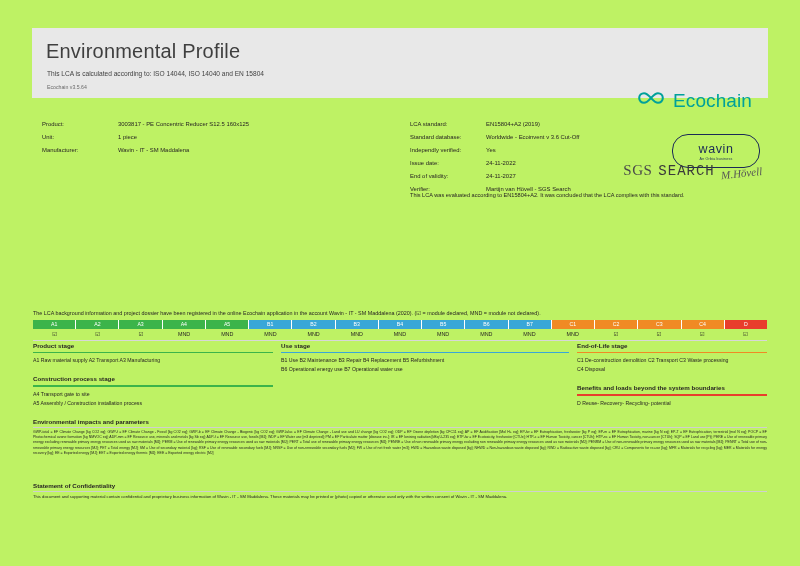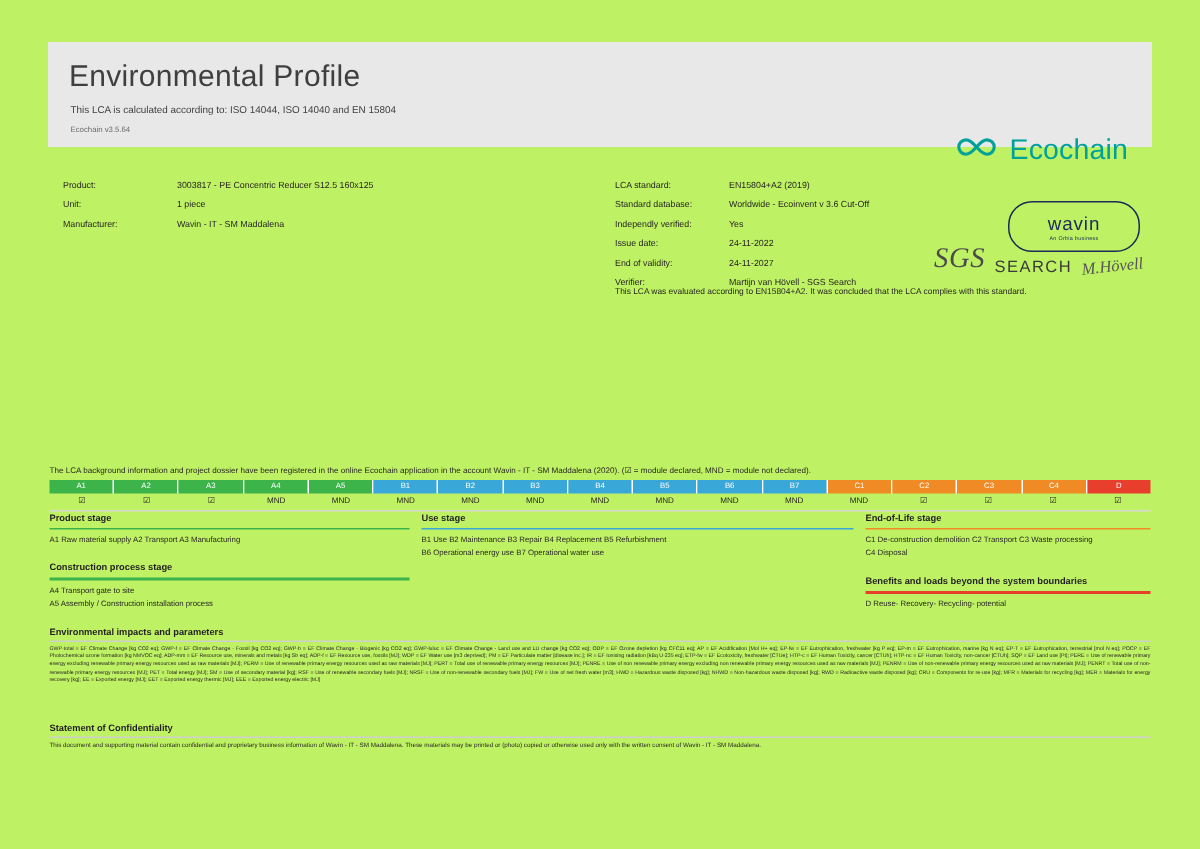--- a/index.html
+++ b/index.html
@@ -130,30 +130,30 @@
   }
   .cert-row {
     position: absolute;
     right: 6px;
     top: 44px;
     display: flex;
     align-items: flex-end;
     gap: 6px;
   }
   .sgs-badge {
-    font-size: 19px;
+    font-size: 15px;
     color: #4a4a4a;
     font-family: "Liberation Serif", serif;
     letter-spacing: 0.5px;
-    font-style: italic;
   }
   .search-word {
-    font-size: 11px;
+    font-size: 14px;
     color: #3a3a3a;
     letter-spacing: 1px;
+    font-family: Liberation Mono, monospace;
   }
   .signature {
     font-family: "Liberation Serif", serif;
     font-style: italic;
     font-size: 11px;
     color: #555;
     transform: rotate(-6deg);
   }
   .statement {
     position: absolute;

